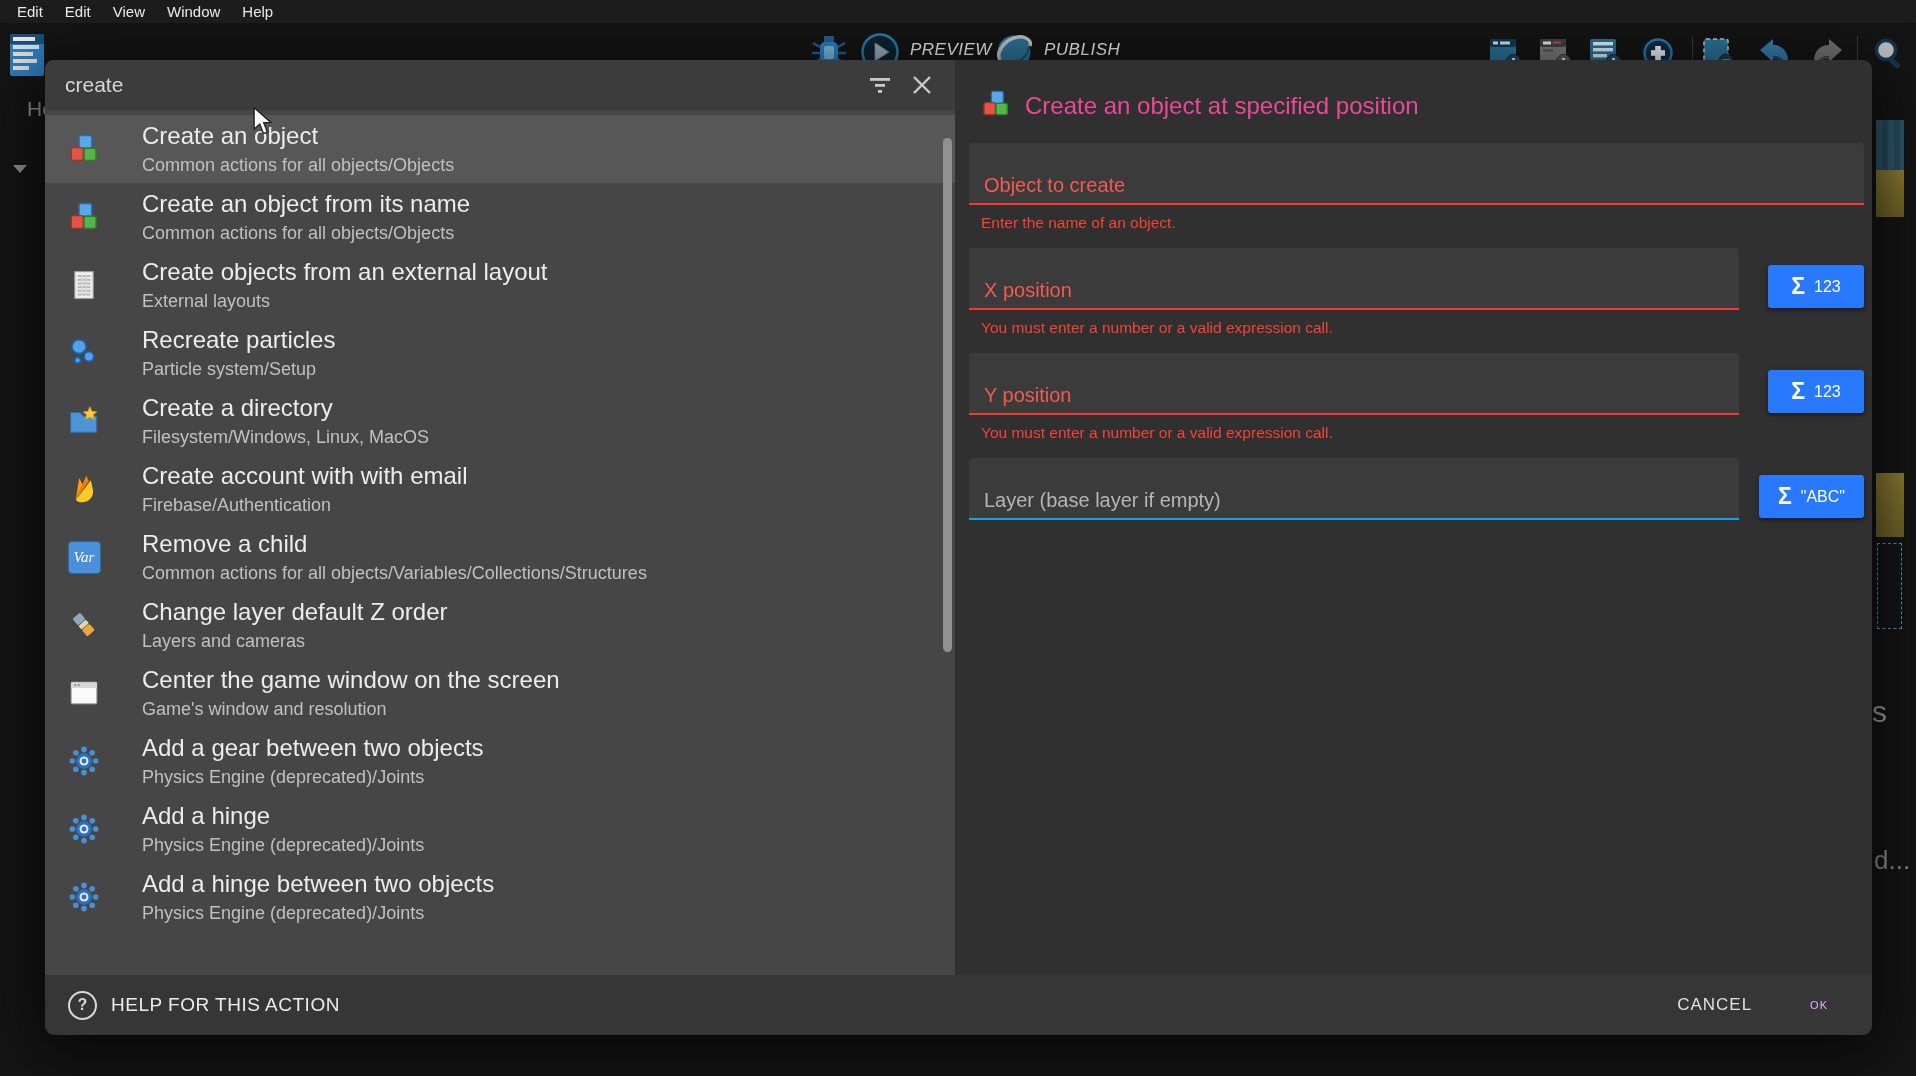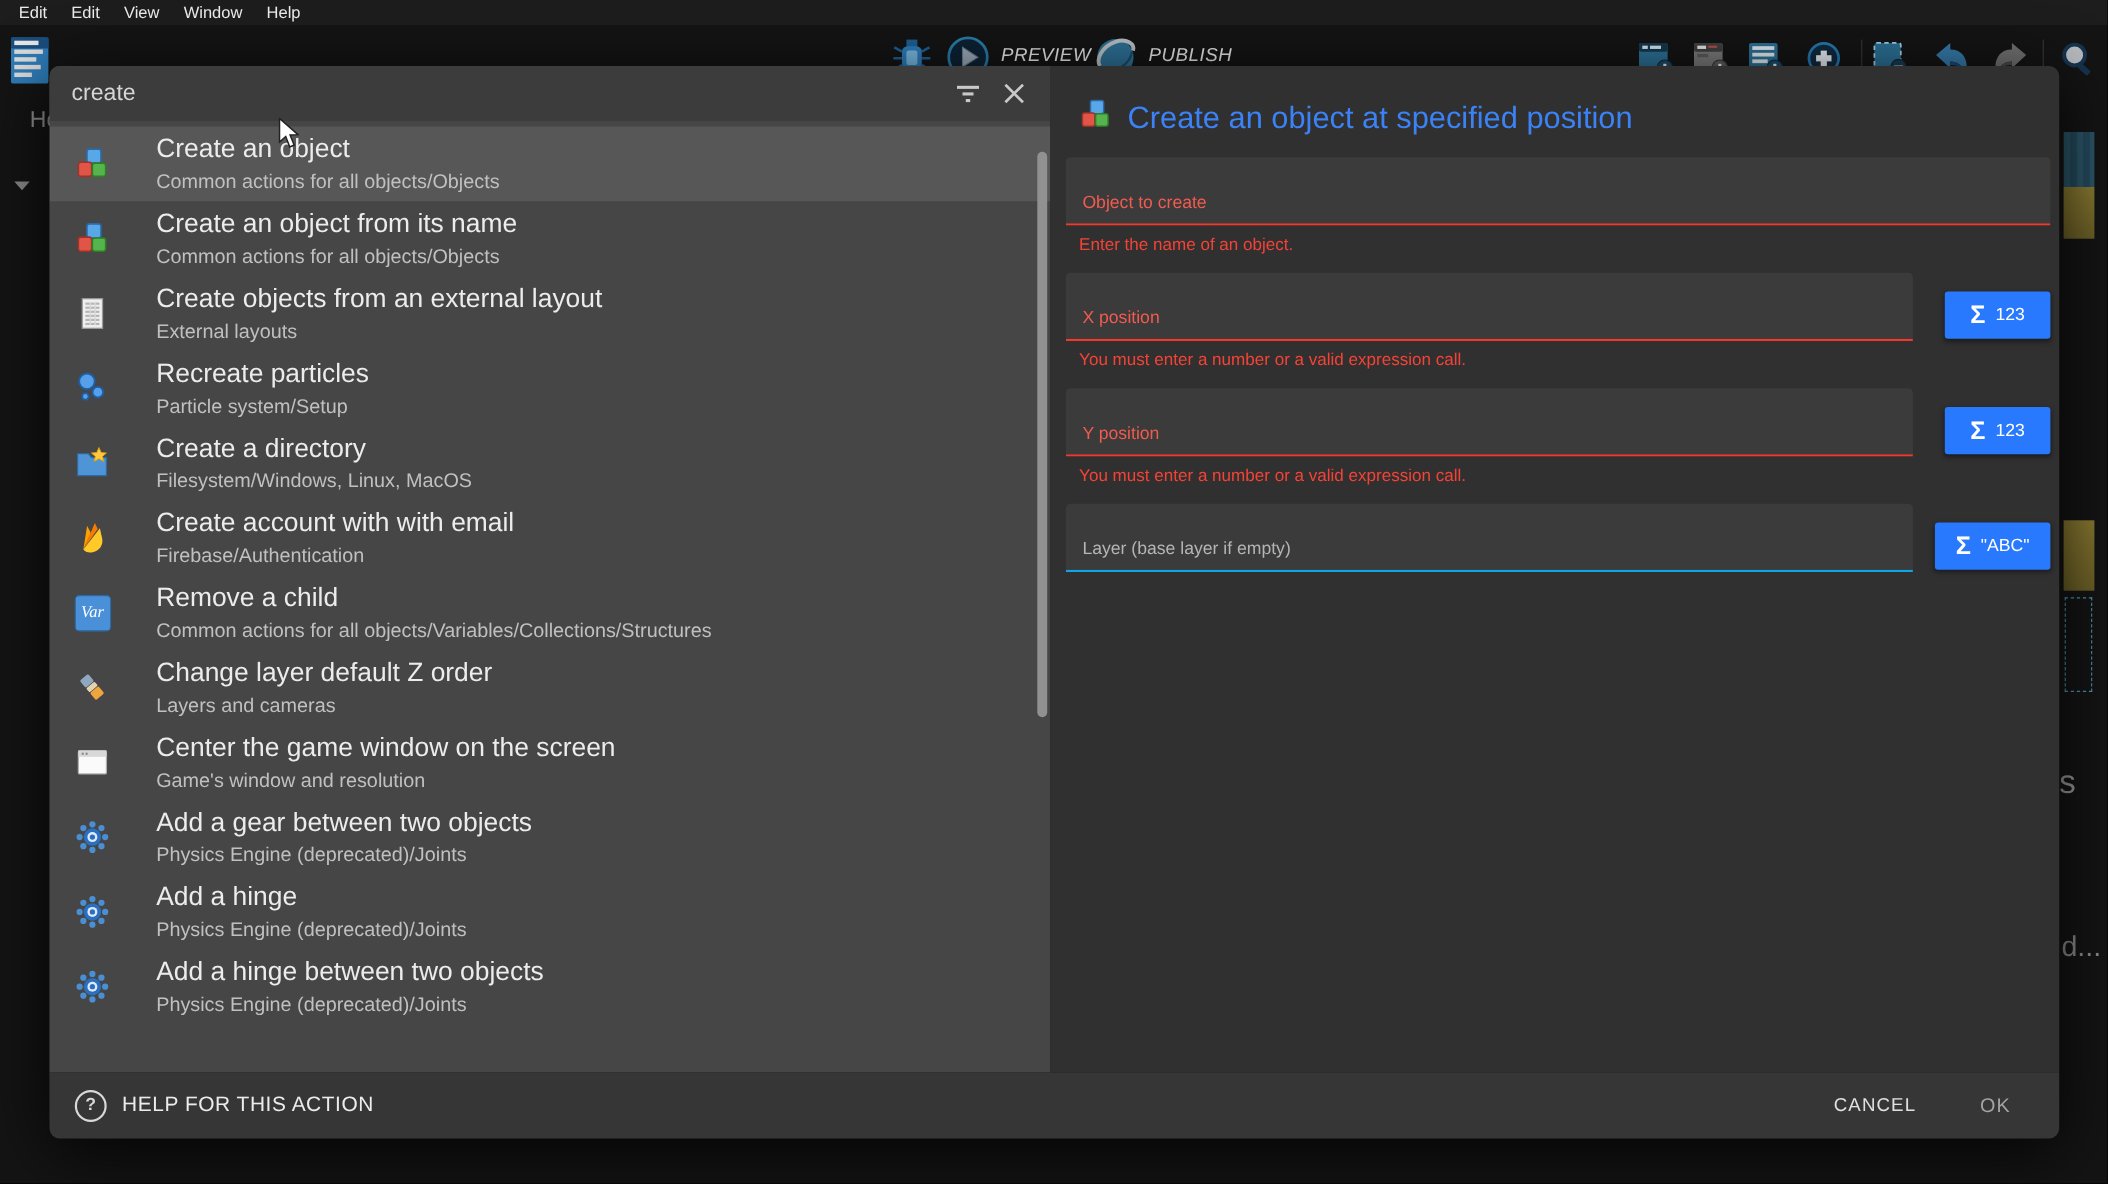--- a/index.html
+++ b/index.html
@@ -56,29 +56,29 @@
   .var-chip { display:flex; width:31px; height:31px; background:#4a90d9; border:1px solid #2a6aa8;
               border-radius:4px; color:#fff; align-items:center; justify-content:center;
               font-size:15px; font-family:"Liberation Serif", serif; font-style:italic; }
   .list-scrollbar { position:absolute; right:3px; top:78px; width:9px; height:514px;
                     border-radius:5px; background:#919191; }
 
   .right-pane { position:absolute; left:910px; top:0; width:917px; height:915px; background:#303030;
                 border-top-right-radius:9px; }
   .panel-header { position:absolute; left:25px; top:28px; display:flex; align-items:center; gap:13px; }
   .panel-header svg { width:32px; height:32px; }
-  .panel-title { color:#3b82f6; font-size:28px; }
+  .panel-title { color:#ec4899; font-size:24px; }
 
   .fields { position:absolute; left:14px; right:8px; top:83px; }
   .field-row { display:flex; align-items:flex-start; }
   .field-box { flex:1; height:62px; background:#3b3b3b; border-radius:4px 4px 0 0; display:flex;
                align-items:center; padding:0 15px; box-sizing:border-box;
                border-bottom:2px solid #0ea5e9; cursor:text; }
   .field-box.error { border-bottom:2px solid #f5382c; }
-  .field-label { font-size:16px; color:#b5b5b5;margin-top:24px; }
+  .field-label { font-size:20px; color:#b5b5b5;margin-top:24px; }
   .field-box.error .field-label { color:#f25b4f; }
   .expr-btn { height:43px; margin-top:17px; border:none; border-radius:3px; background:#2979ff;
               color:#fff; display:flex; align-items:center; justify-content:center; gap:9px;
               cursor:pointer; box-shadow:0 2px 5px rgba(0,0,0,.45); }
   .expr-btn.number { width:96px; margin-left:29px; }
   .expr-btn.string { width:105px; margin-left:20px; }
   .sigma { font-size:23px; font-weight:bold; line-height:1; }
   .expr-val { font-size:16px; }
   .field-helper { margin:9px 0 15px 12px; height:19px; font-size:15.5px; color:#f44336; }
   .field-helper.hidden { visibility:hidden; }
@@ -88,21 +88,21 @@
                    padding:0 38px 0 17px; }
   .help-btn { display:flex; align-items:center; gap:14px; color:#ececec; cursor:pointer;
               background:none; border:none; }
   .help-circle { width:25px; height:25px; border:2.5px solid #d8d8d8; border-radius:50%;
                  display:flex; align-items:center; justify-content:center; font-size:16px;
                  font-weight:bold; color:#d8d8d8; }
   .help-label { font-size:19px; letter-spacing:0.5px; color:#ececec; }
   .footer-spacer { flex:1; }
   .cancel-btn { color:#e0e0e0; font-size:17px; letter-spacing:1px; margin-right:46px;
                 background:none; border:none; cursor:pointer; }
-  .ok-btn { color:#a3a3a3; font-size:18px; letter-spacing:1px; background:none; border:none; cursor:pointer; }
+  .ok-btn { color:#f0abfc; font-size:11px; letter-spacing:1px; background:none; border:none; cursor:pointer; }
 
   .mouse-cursor { position:absolute; left:253px; top:107px; z-index:9; }
 </style>
 </head>
 <body>
 
 <div class="screen">
 
   <div class="menubar">
       <span class="menu-item">Edit</span>

